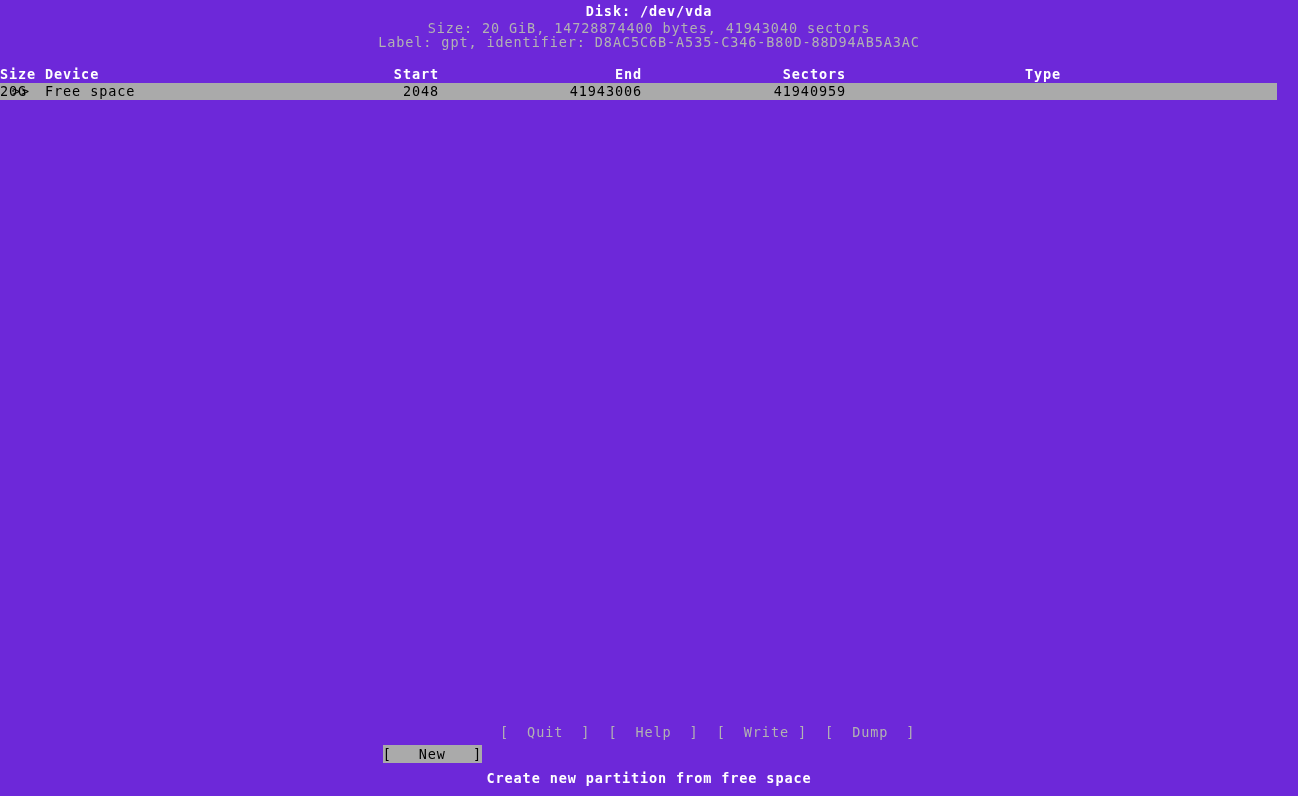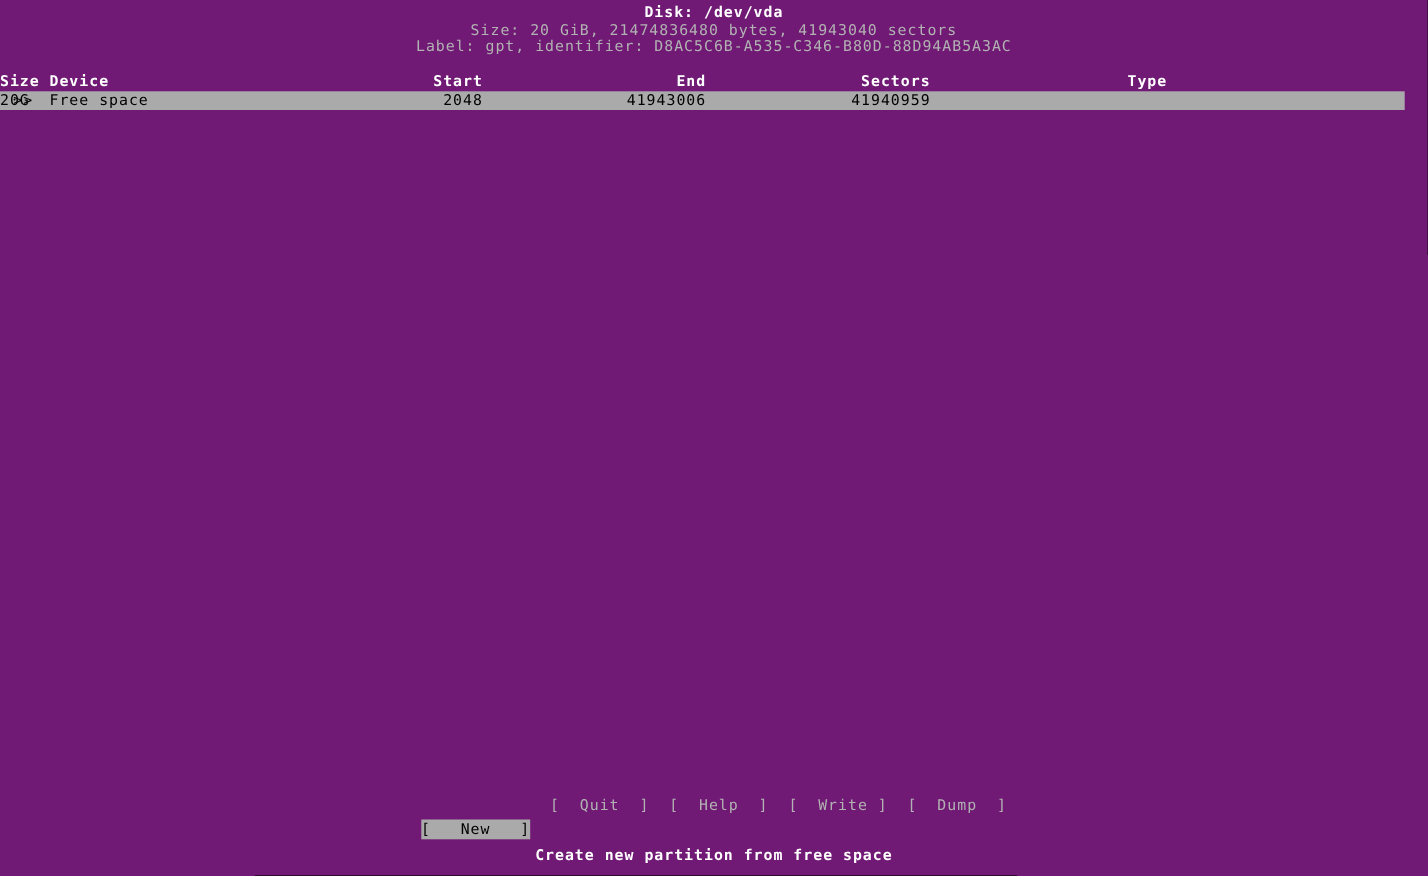--- a/index.html
+++ b/index.html
@@ -13,21 +13,21 @@
     overflow: hidden;
     font-family: "DejaVu Sans Mono", "Liberation Mono", monospace;
     color: #b2b2b2;
     -webkit-font-smoothing: none;
   }
 
   #screen {
     position: relative;
     width: 1298px;
     height: 796px;
-    background: #701a75;
+    background: #6d28d9;
   }
 
   
   .hdr-line {
     position: absolute;
     left: 0;
     width: 1298px;
     text-align: center;
     font-size: 13.5px;
     line-height: 16px;
@@ -119,21 +119,21 @@
     color: #ffffff;
     font-weight: bold;
   }
 </style>
 </head>
 <body>
 
 <div id="screen">
 
   <div class="hdr-line hdr-title">Disk: /dev/vda</div>
-  <div class="hdr-line hdr-size">Size: 20 GiB, 21474836480 bytes, 41943040 sectors</div>
+  <div class="hdr-line hdr-size">Size: 20 GiB, 14728874400 bytes, 41943040 sectors</div>
   <div class="hdr-line hdr-label">Label: gpt, identifier: D8AC5C6B-A535-C346-B80D-88D94AB5A3AC</div>
 
   <div id="table">
 
     <div class="trow thead">
       <span class="cell c-device">Device</span>
       <span class="cell c-start">Start</span>
       <span class="cell c-end">End</span>
       <span class="cell c-sectors">Sectors</span>
       <span class="cell c-size">Size</span>

